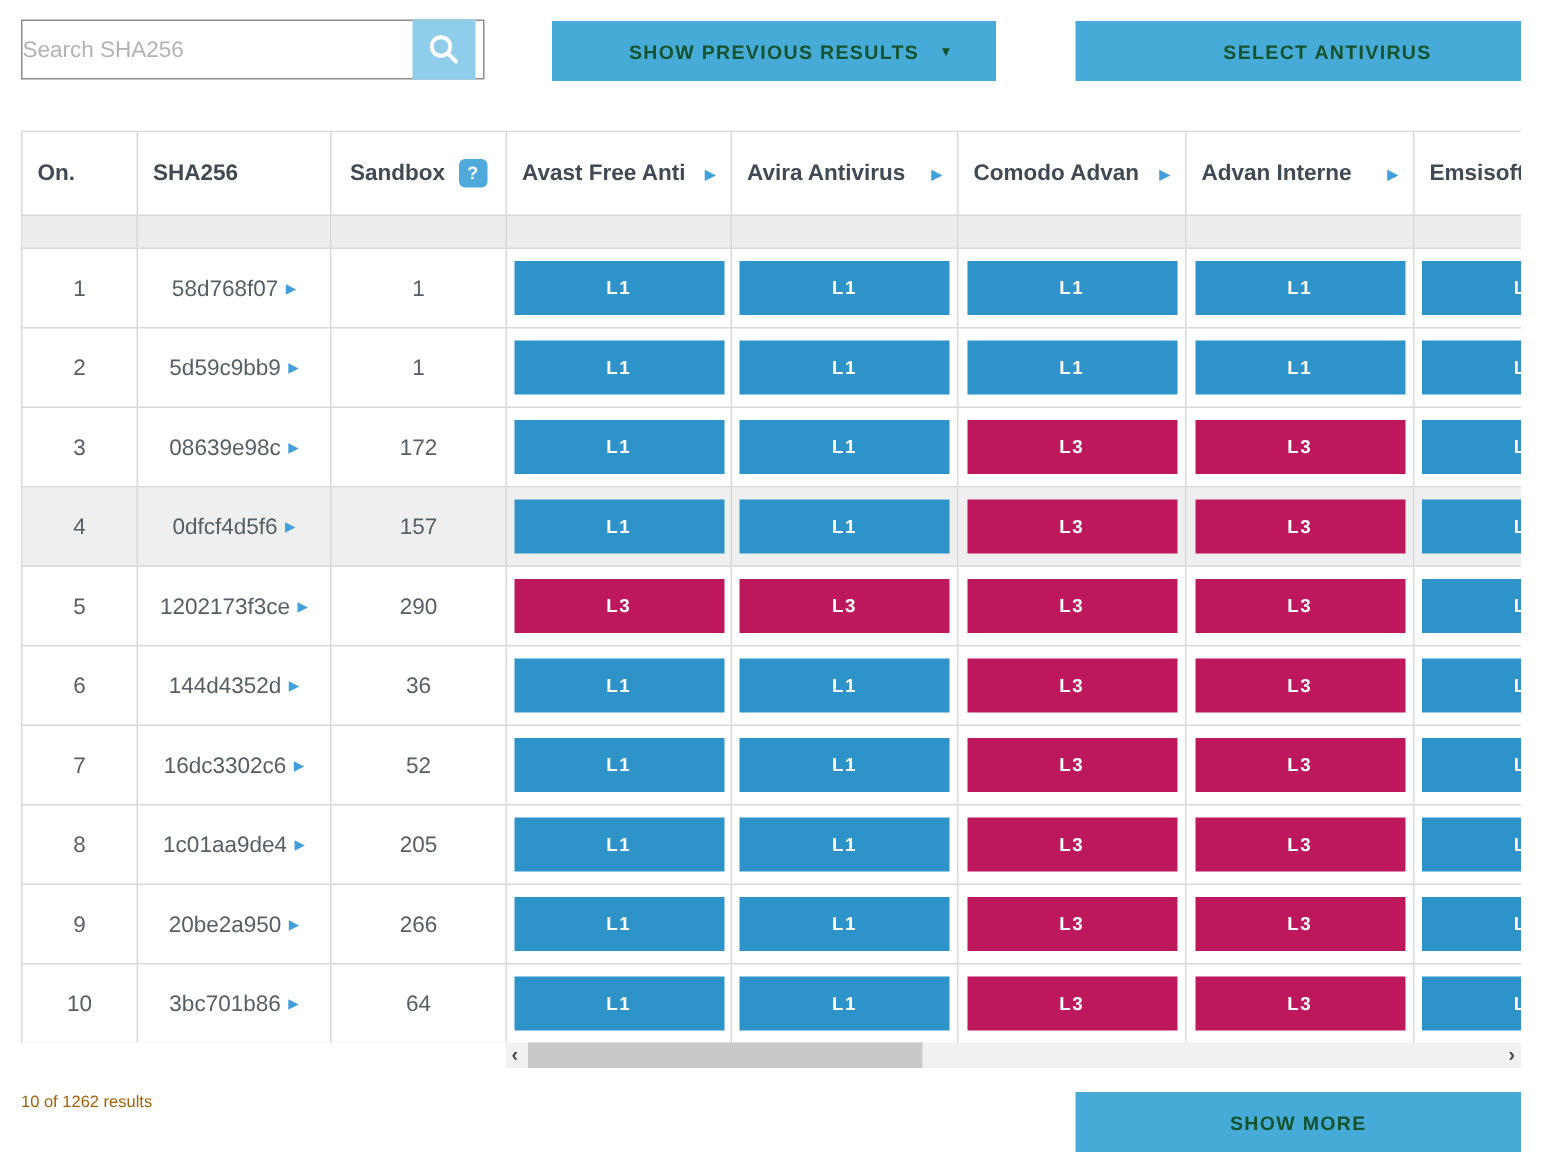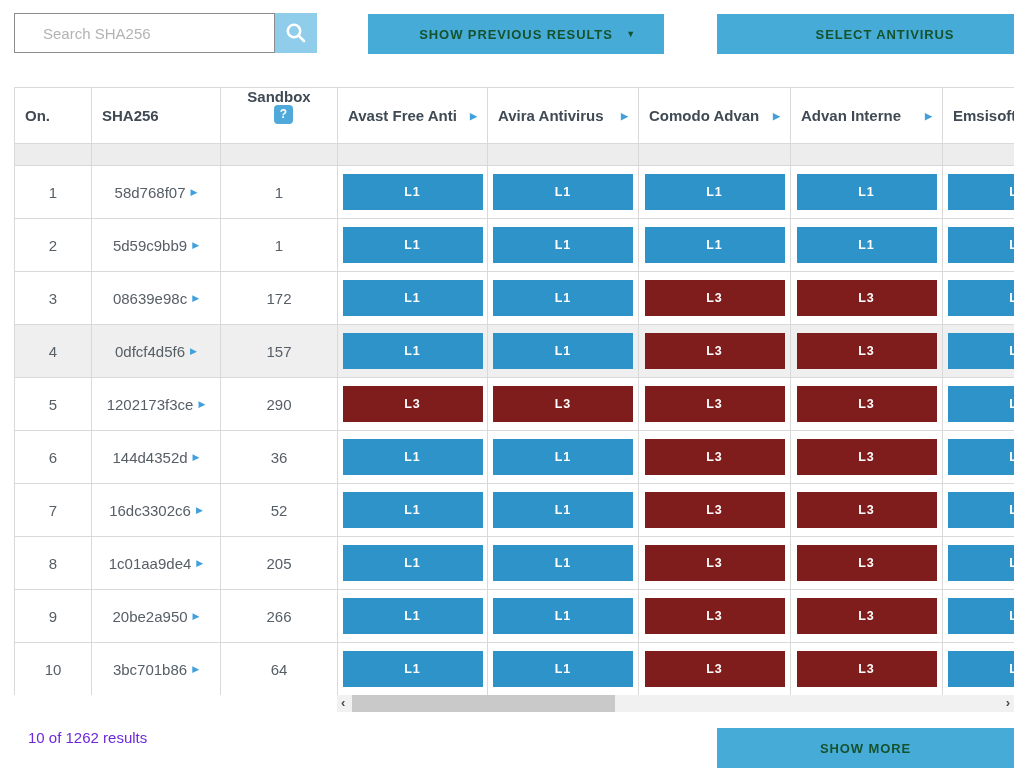--- a/index.html
+++ b/index.html
@@ -2,22 +2,22 @@
 <html><head>
 <meta charset="utf-8">
 <style>
   html,body{margin:0;padding:0;}
   body{
     width:1030px;height:783px;position:relative;background:#ffffff;
     font-family:"Liberation Sans", sans-serif;overflow:hidden;
   }
   
   .search-input{
-    position:absolute;left:14px;top:13px;width:261px;height:40px;
-    box-sizing:border-box;border:1px solid #8c8c8c;padding:0 28px;
+    position:absolute;left:14px;top:13px;width:309px;height:40px;
+    box-sizing:border-box;border:1px solid #8c8c8c;padding:0 0;
     font-size:15px;color:#555;font-family:inherit;outline:none;
   }
   .search-input::placeholder{color:#b3b3b3;}
   .search-btn{
     position:absolute;left:275px;top:13px;width:42px;height:40px;
     background:#8fcdea;border:none;cursor:pointer;
     display:flex;align-items:center;justify-content:center;padding:0;
   }
   .btn{
     position:absolute;height:40px;background:#47abd8;border:none;cursor:pointer;
@@ -31,52 +31,52 @@
   
   .table-viewport{
     position:absolute;left:14px;top:87px;width:1000px;height:608px;overflow:hidden;
   }
   table{border-collapse:collapse;table-layout:fixed;width:1078px;}
   th,td{border:1px solid #d9d9d9;padding:0;box-sizing:border-box;}
   thead th{height:56px;background:#fff;}
   .th-inner{display:flex;align-items:center;height:100%;padding:0 10px;
     font-size:15px;font-weight:bold;color:#3f4a54;}
   .th-inner.plain{justify-content:flex-start;}
-  .th-inner.help{flex-direction:column;}
+  .th-inner.help{justify-content:center;}
   .th-inner.av .th-label{flex:1 1 auto;white-space:nowrap;overflow:hidden;text-align:left;}
   .th-label{white-space:nowrap;overflow:hidden;}
   .col-arrow{color:#41a0dc;font-size:9px;flex:none;margin-left:6px;}
   .help-badge{
     width:19px;height:19px;border-radius:4px;background:#4fa9da;margin-left:9px;
     color:#fff;font-size:12px;font-weight:bold;line-height:19px;text-align:center;flex:none;
   }
   tr.filter td{height:22px;background:#ededed;}
   tbody td{height:53px;font-size:15px;color:#565e66;text-align:center;background:#fff;}
   tbody tr.hl td{background:#efefef;}
   .sha-cell{display:flex;align-items:center;justify-content:center;gap:5px;height:100%;}
   .sha-text{white-space:nowrap;overflow:hidden;max-width:98px;}
   .sha-arrow{color:#41a0dc;font-size:9px;flex:none;}
   .badge{
     width:140px;height:36px;margin:0 auto;display:flex;align-items:center;justify-content:center;
     color:#fff;font-weight:bold;font-size:12.5px;letter-spacing:1px;
   }
   .badge.L1{background:#2d93c8;}
-  .badge.L3{background:#7f1d1d;}
+  .badge.L3{background:#be185d;}
   
   .hscroll{
     position:absolute;left:337px;top:695px;width:677px;height:17px;background:#f1f1f1;
   }
   .hscroll .sarrow{
     position:absolute;top:0;height:17px;line-height:16px;font-size:13px;font-weight:bold;color:#4a4a4a;
   }
   .hscroll .sarrow.l{left:4px;}
   .hscroll .sarrow.r{right:4px;}
   .hscroll .thumb{position:absolute;left:15px;top:0;width:263px;height:17px;background:#c9c9c9;}
   
-  .results{position:absolute;left:28px;top:729px;font-size:15px;color:#6d28d9;}
+  .results{position:absolute;left:14px;top:729px;font-size:11px;color:#a16207;}
 </style>
 </head>
 <body>
 
 <input class="search-input" type="text" placeholder="Search SHA256" style="">
 <button class="search-btn">
   <span style="display:flex;">
     <svg width="24" height="24" viewBox="0 0 24 24">
       <circle cx="10" cy="10" r="6.2" fill="none" stroke="#ffffff" stroke-width="2.6"></circle>
       <line x1="14.6" y1="14.6" x2="20" y2="20" stroke="#ffffff" stroke-width="2.6" stroke-linecap="round"></line>

